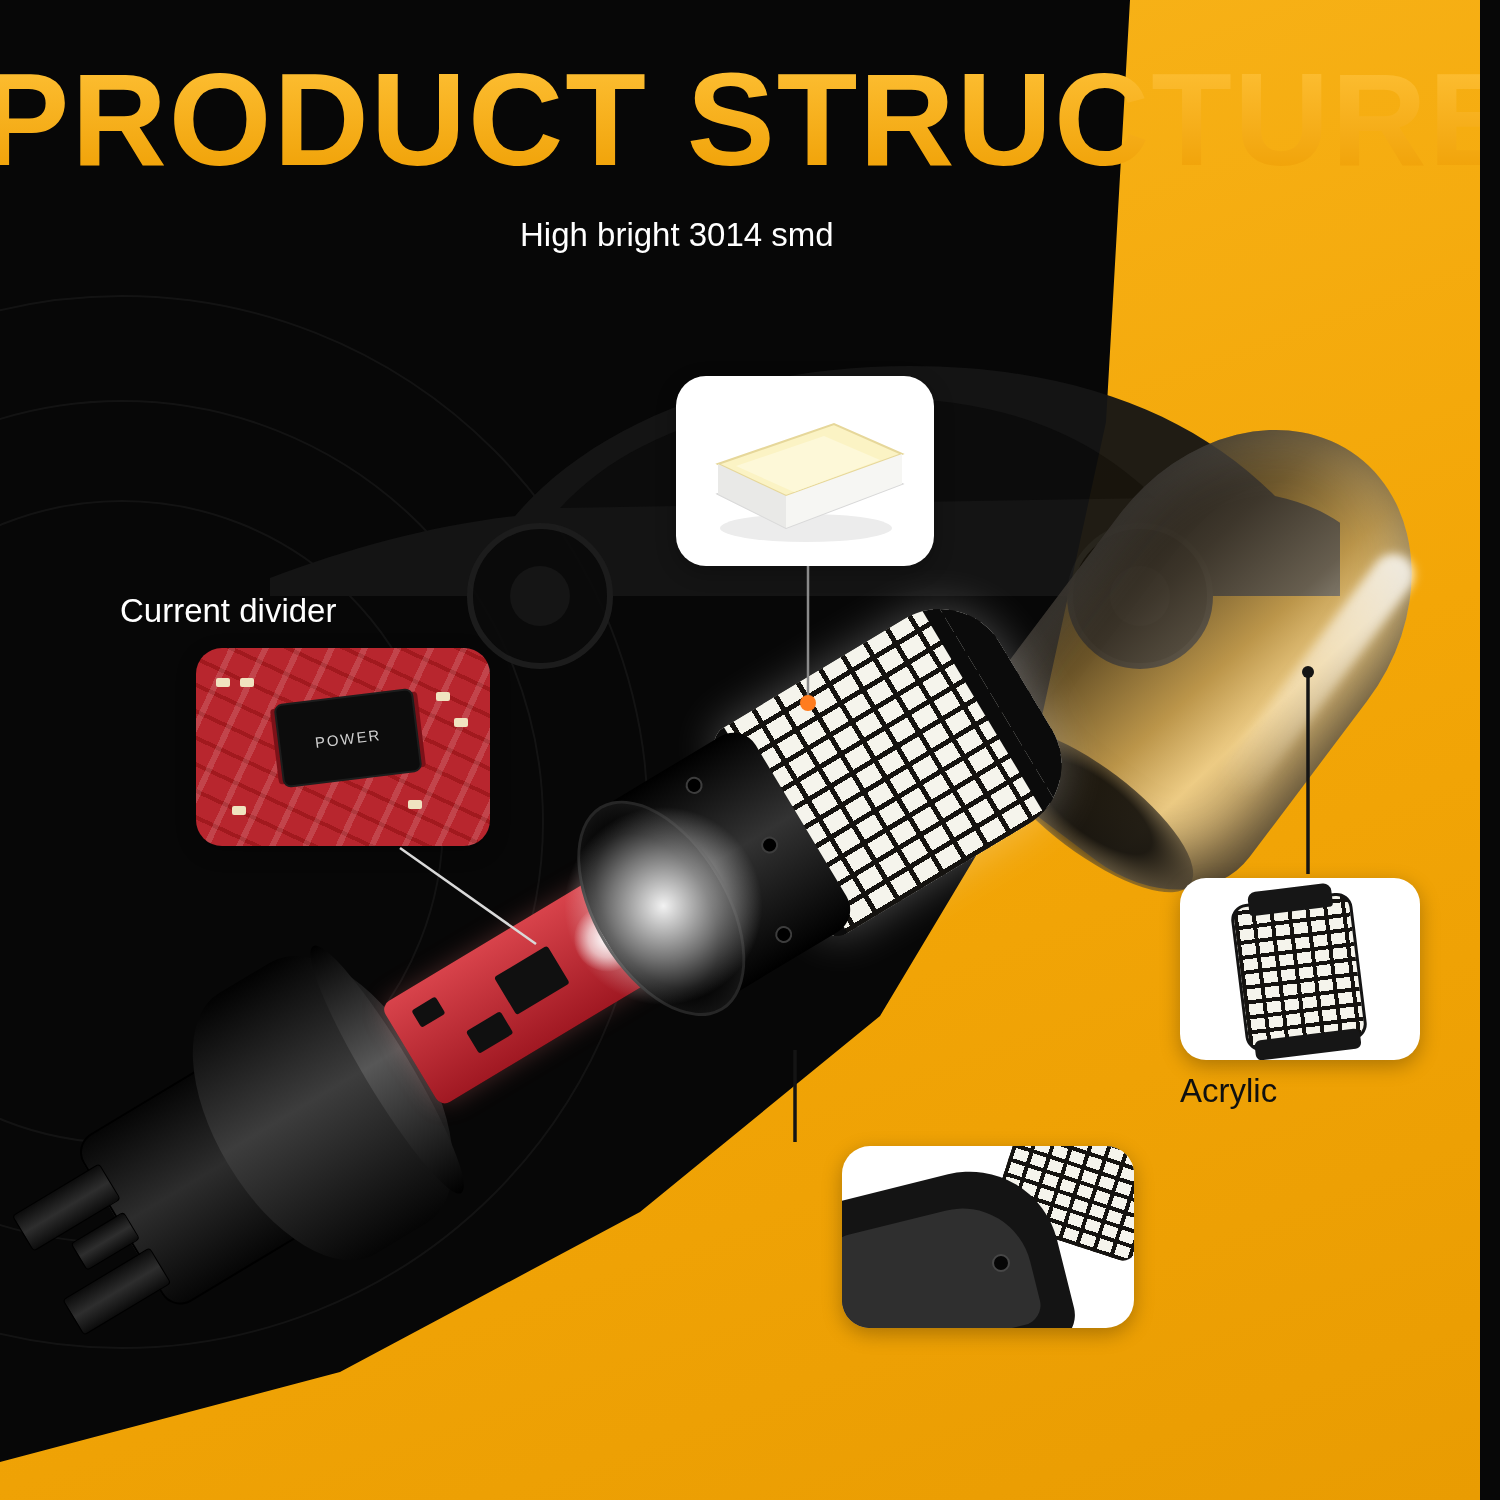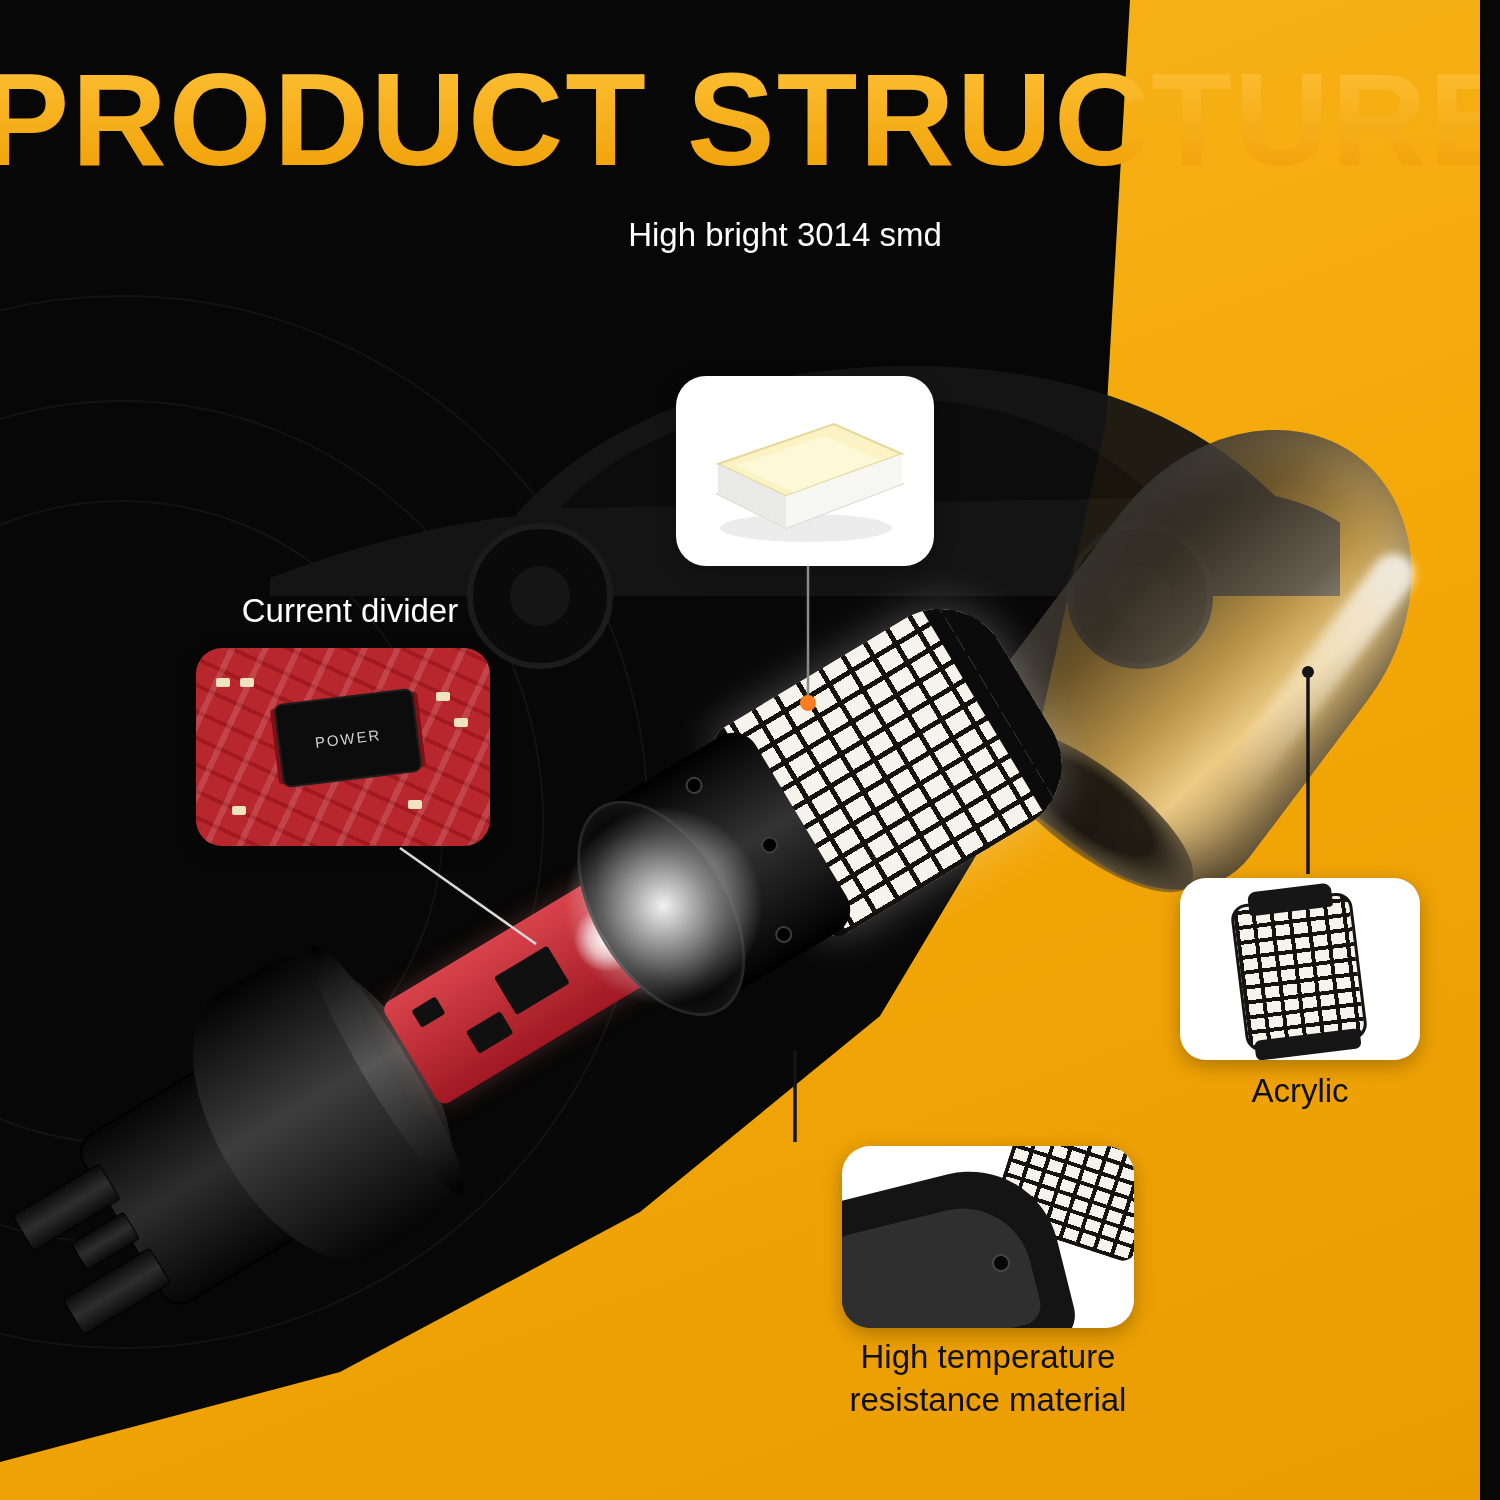--- a/index.html
+++ b/index.html
@@ -14,21 +14,21 @@
   .ring{position:absolute;border:2px solid rgba(255,255,255,.05);border-radius:50%;z-index:1;}
   .ring.r1{left:-405px;top:295px;width:1050px;height:1050px;}
   .ring.r2{left:-300px;top:400px;width:840px;height:840px;}
   .ring.r3{left:-200px;top:500px;width:640px;height:640px;}
   .car{position:absolute;left:220px;top:248px;z-index:1;opacity:.95;}
 
   
   .title-svg{position:absolute;left:0;top:30px;z-index:10;}
 
   
-  .label{position:absolute;font-size:33px;color:#ffffff;z-index:12;text-align:center;}
+  .label{position:absolute;font-size:33px;color:#ffffff;z-index:12;}
   .label.dark{color:#101010;}
 
   
   .white-box{position:absolute;background:#ffffff;border-radius:28px;z-index:11;
              box-shadow:0 6px 20px rgba(0,0,0,.28);overflow:hidden;}
 
   
   .pcb-box{background:#b8262e;
      background-image:repeating-linear-gradient(115deg,rgba(255,255,255,.14) 0 6px,transparent 6px 30px),
                       repeating-linear-gradient(25deg,rgba(120,0,0,.35) 0 4px,transparent 4px 24px);}
@@ -141,21 +141,20 @@
         <stop offset="0" stop-color="#FFC33A"></stop>
         <stop offset="1" stop-color="#EE9D00"></stop>
       </linearGradient>
     </defs>
     <text x="750" y="135" text-anchor="middle" font-family="Liberation Sans, sans-serif" font-size="132" font-weight="bold" letter-spacing="2" fill="url(#tg)">PRODUCT STRUCTURE</text>
   </svg>
 
   <div class="label" style="left:520px;top:216px;width:530px;">High bright 3014 smd</div>
   <div class="label dark" style="left:1180px;top:1072px;width:240px;">Acrylic</div>
   <div class="label" style="left:120px;top:592px;width:460px;">Current divider</div>
-  <div class="label dark" style="left:788px;top:1336px;width:400px;line-height:1.3;">High temperature resistance material</div>
 
   <div class="white-box smd-box" style="left:676px;top:376px;width:258px;height:190px;">
     <svg width="258" height="190" viewBox="0 0 258 190">
       <ellipse cx="130" cy="152" rx="86" ry="14" fill="#ececec"></ellipse>
       <polygon points="42,118 110,152 226,108 158,78" fill="#ffffff" stroke="#d8d8d8" stroke-width="2"></polygon>
       <polygon points="42,88 110,120 226,78 158,48" fill="#fbf3c4" stroke="#e6d79a" stroke-width="2"></polygon>
       <polygon points="42,88 42,118 110,152 110,120" fill="#e9e9e7"></polygon>
       <polygon points="226,78 226,108 110,152 110,120" fill="#f6f6f3"></polygon>
       <polygon points="60,90 118,116 204,84 148,60" fill="#fdf8d8"></polygon>
     </svg>

